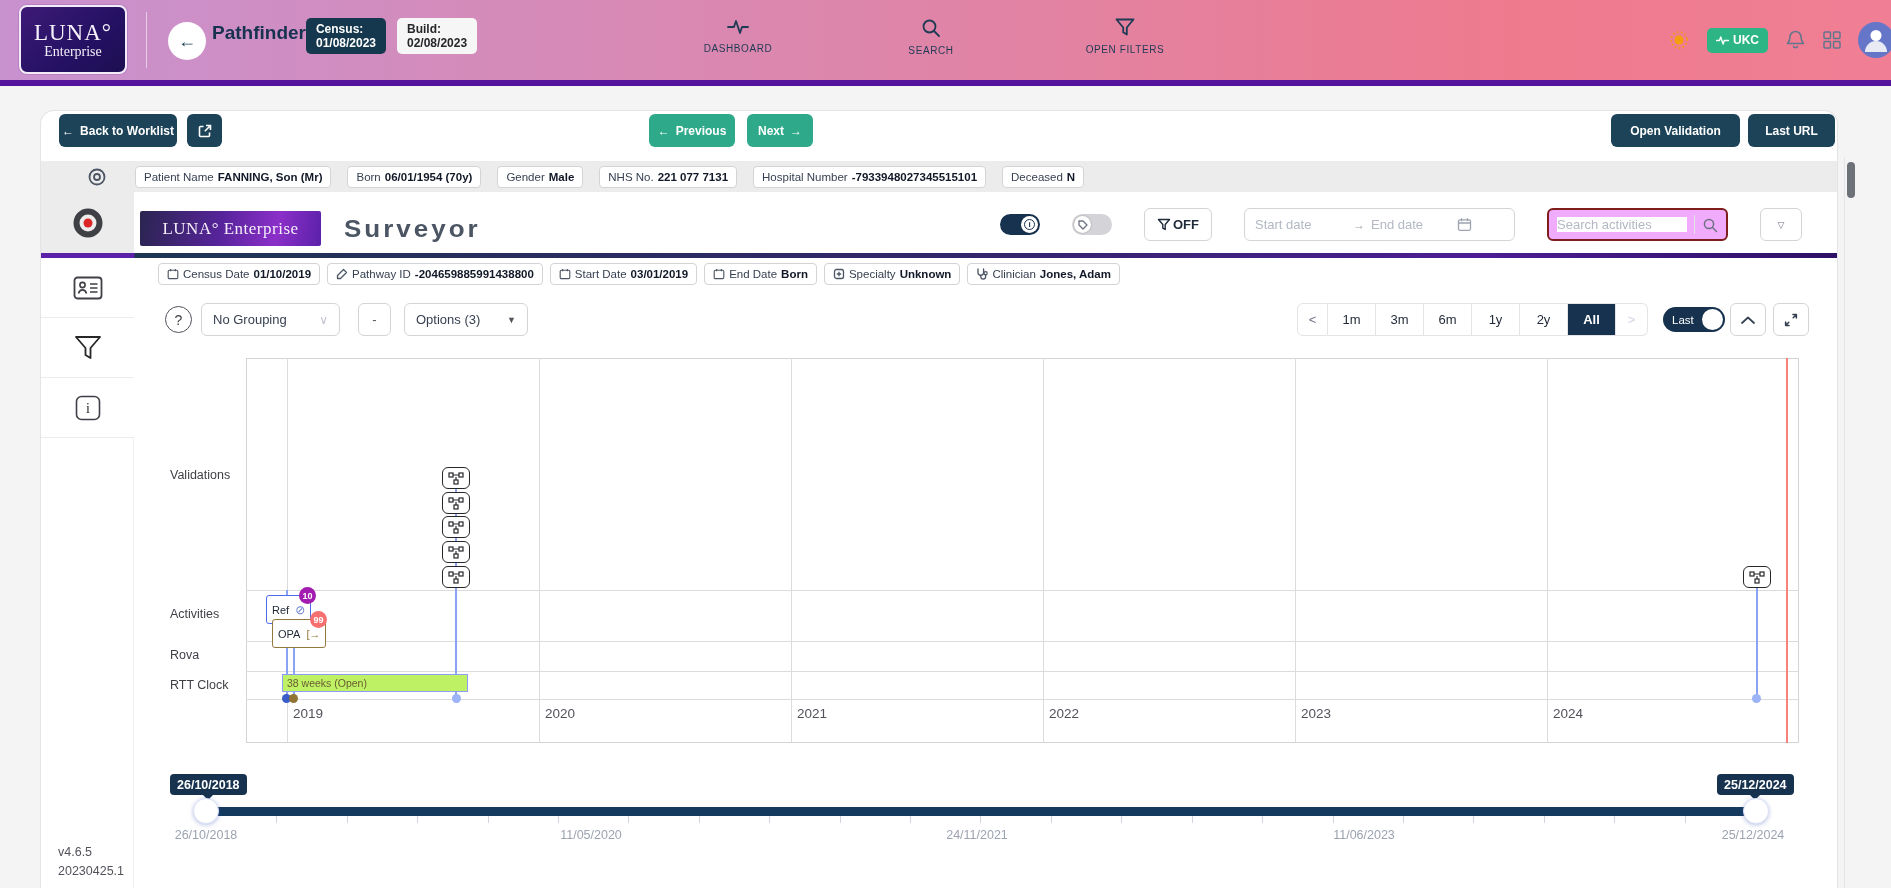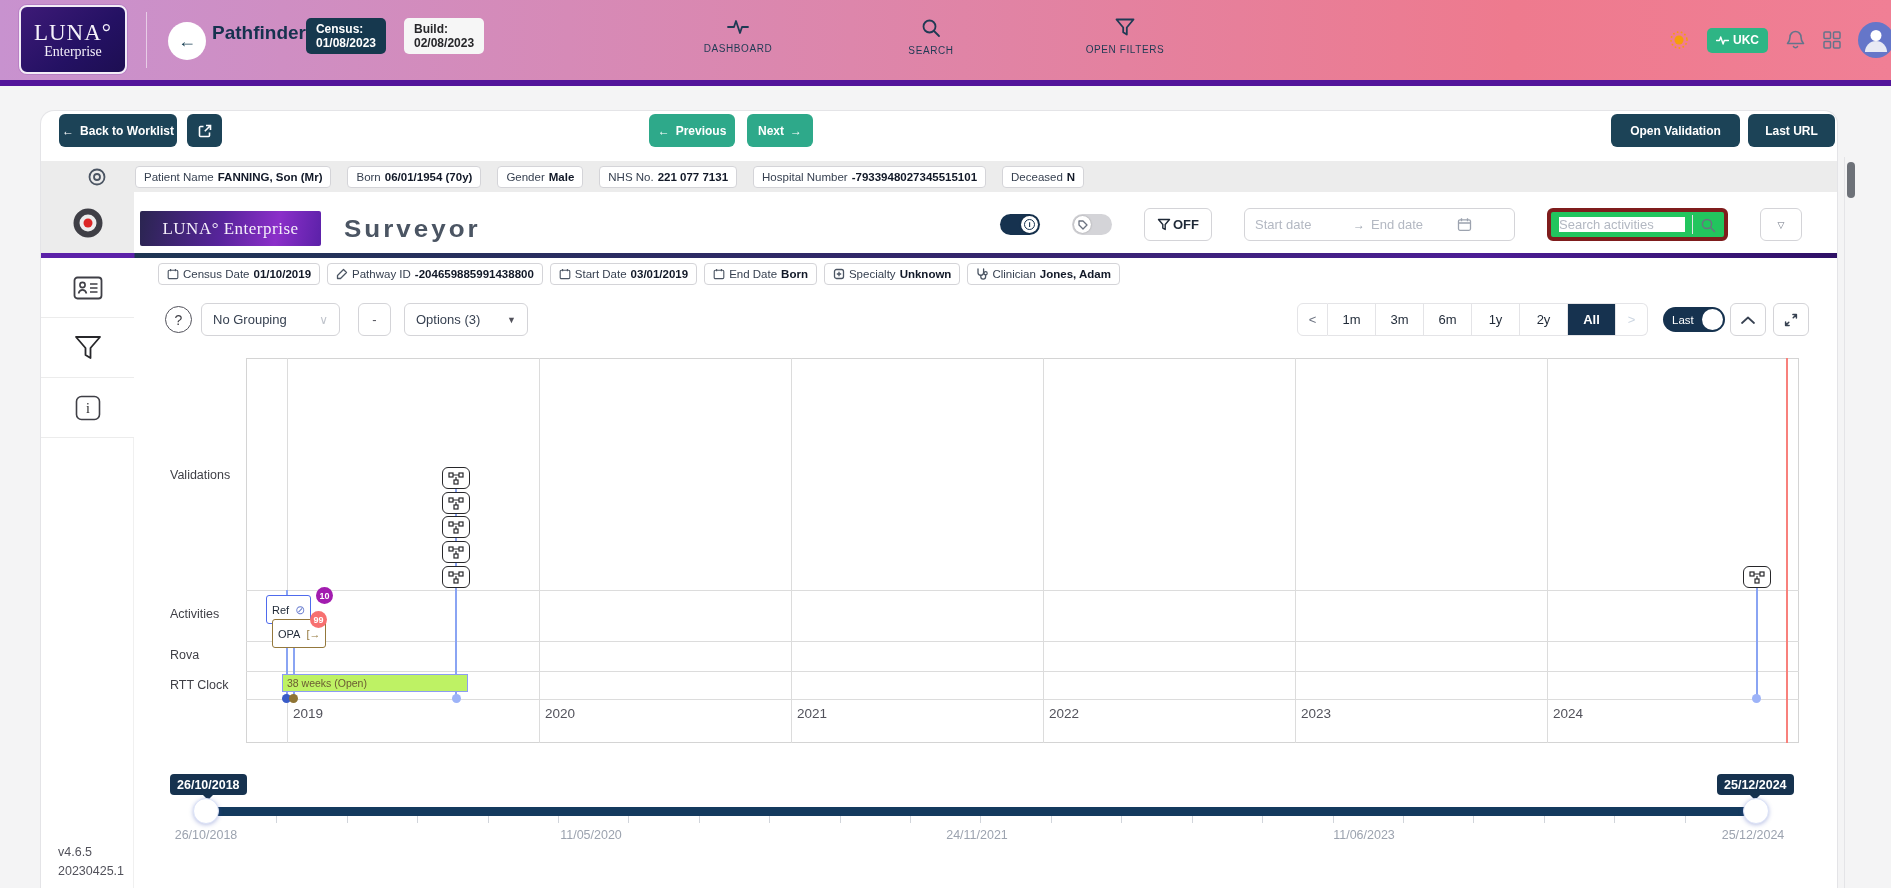--- a/index.html
+++ b/index.html
@@ -16,21 +16,21 @@
     display:flex; flex-direction:column; align-items:center; justify-content:center;
     color:#f5f1fa; font-family:"Liberation Serif", serif; }
   .logo-title { font-size:23px; letter-spacing:1px; }
   .logo-sub { font-size:14px; margin-top:-2px; }
   .topbar-divider { position:absolute; left:146px; top:12px; width:1px; height:56px; background:rgba(255,255,255,.55); }
   .back-circle { position:absolute; left:168px; top:22px; width:38px; height:38px; border-radius:50%;
     background:#fff; display:flex; align-items:center; justify-content:center;
     color:#1c4357; font-size:18px; font-weight:bold; cursor:pointer; border:none; }
   .title-block { position:absolute; left:212px; top:12px; width:260px; display:flex; flex-direction:row; align-items:center; }
   .page-title { color:#16324f; font-weight:bold; font-size:19px; }
-  .title-badges { display:flex; gap:18px; margin-top:6px; }
+  .title-badges { display:flex; gap:11px; margin-top:6px; }
   .badge-navy { background:#16384e; color:#fff; font-size:12px; font-weight:bold; padding:4px 10px; border-radius:5px; }
   .badge-light { background:#f6f6f6; color:#27272a; font-size:12px; font-weight:bold; padding:4px 10px; border-radius:5px; }
   .top-nav-item { position:absolute; top:18px; width:140px; display:flex; flex-direction:column; align-items:center; gap:7px;
     color:#1e3a54; cursor:pointer; }
   .top-nav-item .lbl { font-size:10px; letter-spacing:.6px; }
   .nav-dashboard { left:668px; } .nav-search { left:861px; } .nav-filters { left:1055px; }
   .top-right { position:absolute; left:1668px; top:22px; display:flex; align-items:center; gap:17px; }
   .env-badge { background:#2eb585; color:#fff; font-size:12px; font-weight:bold; height:25px;
     border-radius:5px; display:flex; align-items:center; gap:4px; padding:0 9px; }
   .avatar { width:36px; height:36px; border-radius:50%; background:#6576c9; display:flex; align-items:center; justify-content:center; }
@@ -94,21 +94,21 @@
   .knob-right { right:2px; } .knob-left { left:2px; }
   .info-glyph { width:11px; height:11px; border:1.3px solid #16324f; border-radius:50%;
     font-size:8px; color:#16324f; display:flex; align-items:center; justify-content:center; font-weight:bold; }
   .off-btn { height:33px; border:1px solid #d4d4d8; border-radius:6px; background:#fff; padding:0 12px;
     display:flex; align-items:center; gap:2px; font-size:13px; font-weight:bold; color:#1f2937; cursor:pointer; }
   .date-range { width:271px; height:33px; border:1px solid #d4d4d8; border-radius:6px; background:#fff;
     display:flex; align-items:center; padding:0 10px; gap:6px; }
   .date-range input { border:none; outline:none; width:92px; font-size:13px; color:#374151; font-family:inherit; }
   .date-range input::placeholder, .search-box input::placeholder { color:#b3b8c2; }
   .range-arrow { color:#9ca3af; font-size:12px; }
-  .search-box { width:181px; height:33px; border:4px solid #7f1d1d; border-radius:6px; background:#22c55e;
+  .search-box { width:181px; height:33px; border:2px solid #7f1d1d; border-radius:6px; background:#f0abfc;
     display:flex; align-items:center; padding:8px 8px; }
   .search-box input { border:none; outline:none; flex:1; font-size:13px; color:#374151; font-family:inherit; min-width:0; }
   .search-sep { width:1px; height:19px; background:#e4e4e7; margin:0 7px; }
   .caret-btn { width:42px; height:33px; border:1px solid #d4d4d8; border-radius:6px; background:#fff;
     color:#6b7280; font-size:9px; cursor:pointer; }
 
   .pathway-row { position:absolute; left:24px; top:71px; display:flex; gap:7px; }
 
   
   .help-circle { position:absolute; left:31px; top:114px; width:27px; height:27px; border-radius:50%;
@@ -145,21 +145,21 @@
   .row-label { position:absolute; left:36px; font-size:12.5px; color:#3f3f46; }
   .val-line { position:absolute; width:2px; background:#8aa4f3; }
   .val-icon { position:absolute; width:28px; height:22px; background:#fff; border:1.6px solid #27272a; border-radius:6px;
     display:flex; align-items:center; justify-content:center; cursor:pointer; }
   .evt-badge { position:absolute; height:29px; border-radius:3px; background:#fff; display:flex; align-items:center;
     gap:6px; padding:0 5px; font-size:11px; color:#1f2937; cursor:pointer; }
   .ref-badge { left:132px; top:403px; border:1.6px solid #4f6bed; }
   .opa-badge { left:138px; top:427px; border:1.6px solid #94783c; }
   .cnt { position:absolute; width:17px; height:17px; border-radius:50%; color:#fff; font-size:9px; font-weight:bold;
     display:flex; align-items:center; justify-content:center; }
-  .cnt-ref { left:182px; top:395px; background:#a21caf; }
+  .cnt-ref { left:165px; top:395px; background:#a21caf; }
   .cnt-opa { left:176px; top:419px; background:#f77070; }
   .rtt-bar { position:absolute; left:148px; top:482px; width:186px; height:18px; background:#bef264;
     border:1px solid #8d9cf4; font-size:10.5px; color:#6b5c33; display:flex; align-items:center; padding-left:4px; cursor:pointer; }
   .dot { position:absolute; top:502px; width:9px; height:9px; border-radius:50%; }
   .dot-navy { background:#3a5cc8; } .dot-olive { background:#8f7434; } .dot-peri { background:#9db3f8; }
 
   
   .slider-badge { position:absolute; top:582px; height:21px; background:#16324f; color:#fff; font-size:12.5px; font-weight:bold;
     border-radius:4px; display:flex; align-items:center; padding:0 7px; }
   .slider-badge::after { content:""; position:absolute; left:50%; bottom:-5px; transform:translateX(-50%);

